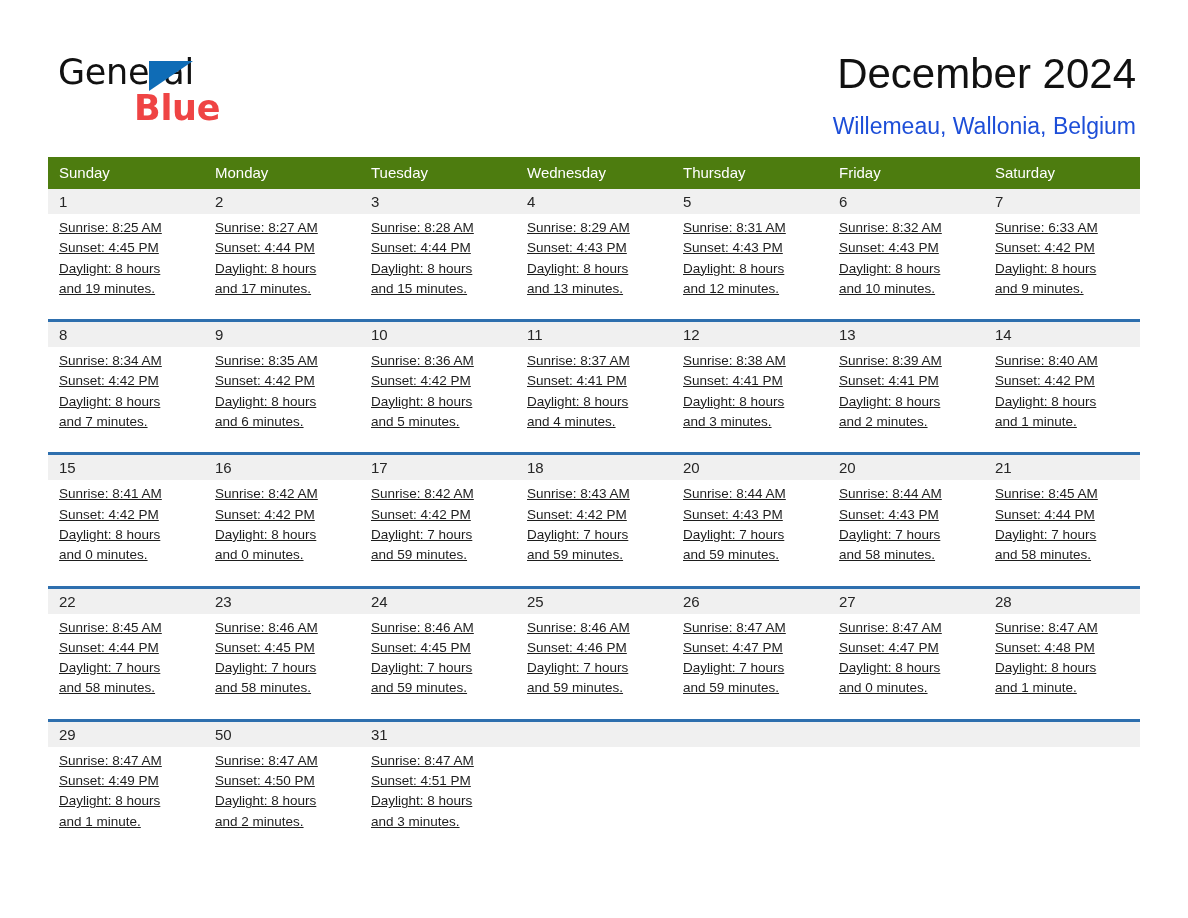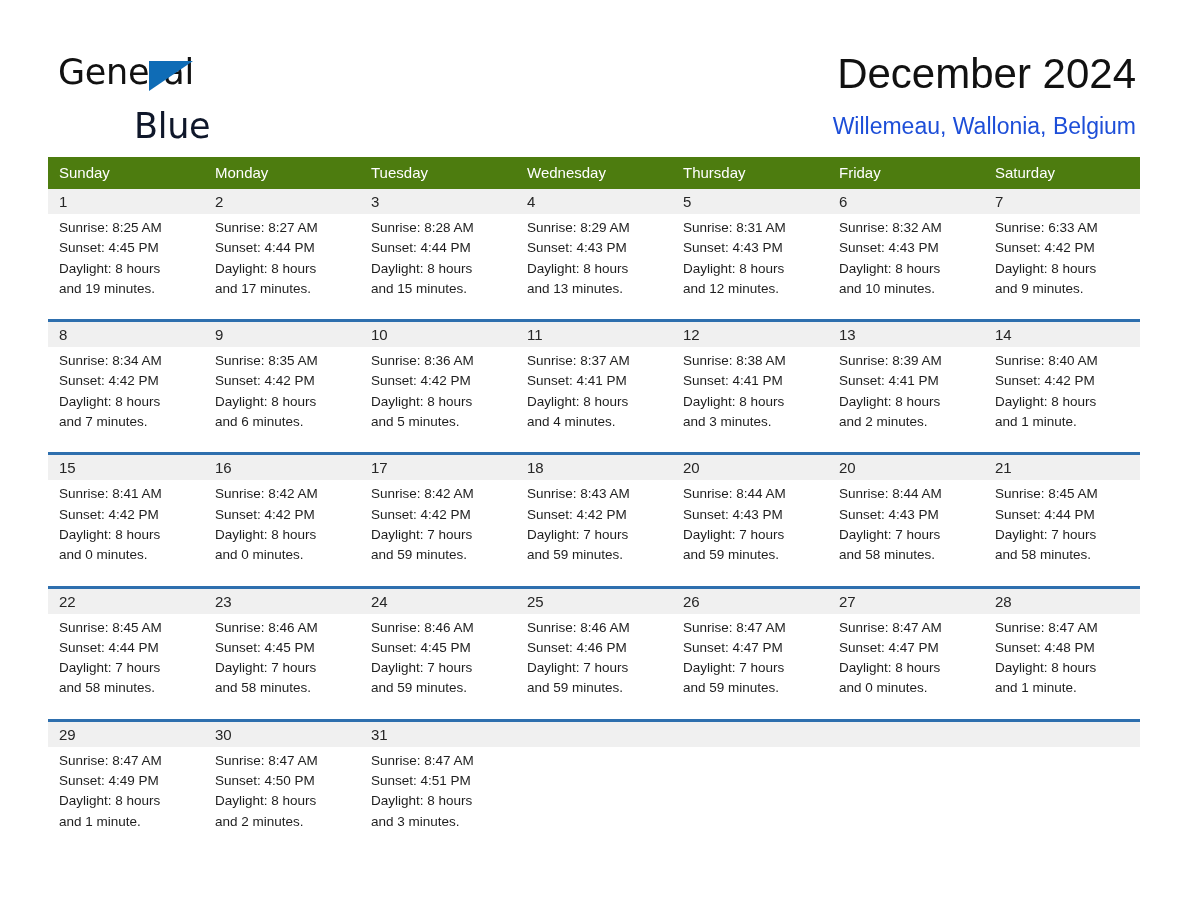--- a/index.html
+++ b/index.html
@@ -56,25 +56,24 @@
     height: 0;
     border-left: 44px solid #0f6cb6;
     border-bottom: 30px solid transparent;
   }
   .logo-blue {
     position: absolute;
     left: 76px;
     top: 36px;
     font-size: 35px;
     letter-spacing: -0.3px;
-    color: #0f172a;
+    color: #ef4444;
     font-family: "DejaVu Sans", sans-serif;
-    font-weight: 400;
+    font-weight: 700;
     line-height: 40px;
-    margin-top: 18px;
   }
   .title-wrap {
     position: absolute;
     right: 52px;
     top: 48px;
     text-align: right;
   }
   .cal-title {
     font-size: 42px;
     font-weight: 400;
@@ -148,20 +147,21 @@
     padding-bottom: 9px;
   }
   .infobar .cell {
     flex: 1 1 0;
     padding-left: 11px;
     padding-right: 6px;
     box-sizing: border-box;
     font-size: 13.5px;
     line-height: 20.3px;
     color: #1e1e1e;
+    text-decoration: underline;
   }
   .cell .ln {
     display: block;
     white-space: nowrap;
   }
 </style>
 </head>
 <body>
 
 <div class="page">
@@ -413,21 +413,21 @@
           <span class="ln">Sunset: 4:48 PM</span>
           <span class="ln">Daylight: 8 hours</span>
           <span class="ln">and 1 minute.</span>
         </div>
       </div>
     </div>
 
     <div class="week">
       <div class="datebar">
         <div class="dnum">29</div>
-        <div class="dnum">30</div>
+        <div class="dnum">50</div>
         <div class="dnum">31</div>
         <div class="dnum"></div>
         <div class="dnum"></div>
         <div class="dnum"></div>
         <div class="dnum"></div>
       </div>
       <div class="infobar">
         <div class="cell">
           <span class="ln">Sunrise: 8:47 AM</span>
           <span class="ln">Sunset: 4:49 PM</span>

